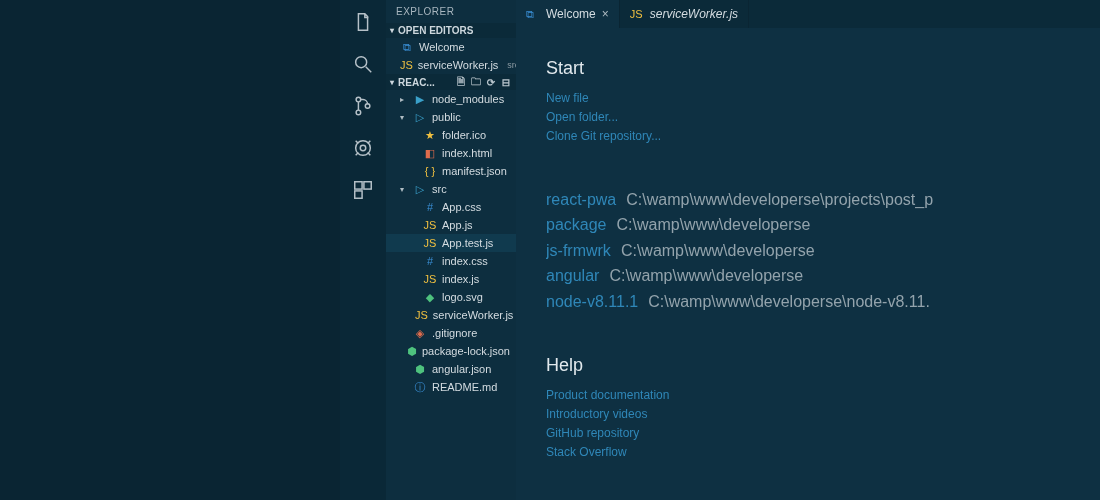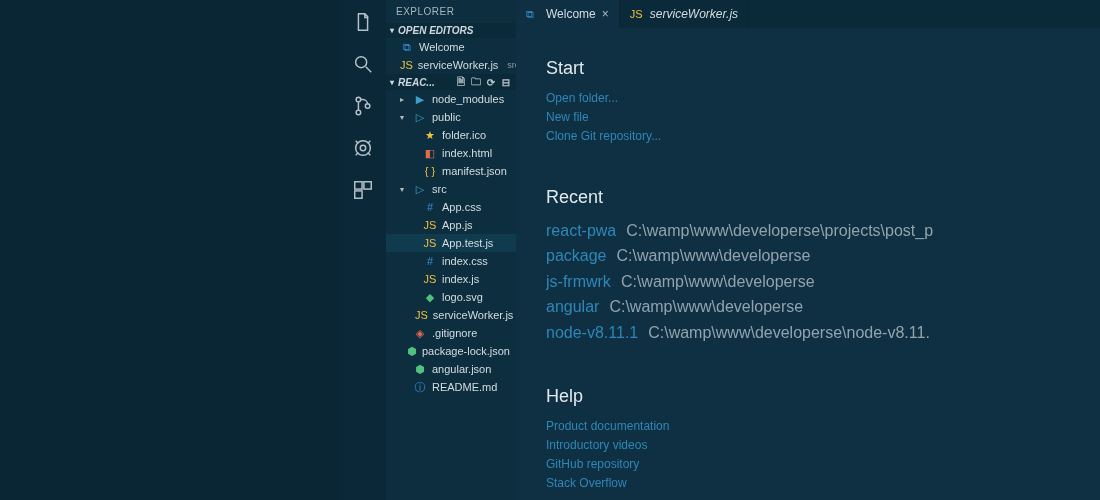--- a/index.html
+++ b/index.html
@@ -6,21 +6,21 @@
   body { background: #0a2533; width: 1100px; height: 500px; overflow: hidden; }
   .app { display: flex; position: absolute; left: 340px; top: 0; width: 760px; height: 500px; background: #0d2e3f; }
   .bg-left { position: absolute; left: 0; top: 0; width: 340px; height: 500px; background: #0a2533; }
   .activity-bar { width: 46px; background: #0a2837; display: flex; flex-direction: column; align-items: center; padding-top: 8px; gap: 14px; }
   .activity-bar .ab-item { width: 28px; height: 28px; display: flex; align-items: center; justify-content: center; color: #c9d2d8; opacity: 0.9; cursor: pointer; }
   .activity-bar .ab-item svg { width: 22px; height: 22px; stroke: #c9d2d8; fill: none; stroke-width: 1.6; }
   .sidebar { width: 130px; background: #0d2e3f; color: #c9d2d8; font-size: 11px; display: flex; flex-direction: column; overflow: hidden; flex-shrink: 0; }
   .sidebar-header { padding: 6px 10px; font-size: 10px; letter-spacing: 0.5px; color: #a8b6bf; }
   .section-hdr { display: flex; align-items: center; gap: 4px; padding: 2px 4px; font-size: 10px; font-weight: 600; color: #cdd7dd; background: #0b2a39; }
   .section-hdr .chev { font-size: 8px; }
-  .section-hdr .title { flex: 1; font-style: italic; }
+  .section-hdr .title { flex: 1; }
   .section-actions { display: flex; gap: 3px; }
   .section-actions .ico { width: 12px; height: 12px; display: inline-flex; align-items: center; justify-content: center; font-size: 10px; color: #b9c5cc; }
   .tree { font-size: 11px; }
   .tree-row { display: flex; align-items: center; gap: 5px; height: 18px; padding: 0 6px; color: #d4dce1; cursor: pointer; white-space: nowrap; }
   .tree-row.indent-1 { padding-left: 14px; }
   .tree-row.indent-2 { padding-left: 24px; }
   .tree-row.selected { background: #103a4e; }
   .tree-row .chev { width: 8px; font-size: 8px; color: #b0bcc3; }
   .tree-row .fic { width: 14px; display: inline-flex; justify-content: center; font-size: 11px; }
   .tree-row .lbl { font-size: 11px; }
@@ -223,28 +223,27 @@
         <div class="tab">
           <span class="fic ic-js">JS</span>
           <span class="italic">serviceWorker.js</span>
         </div>
       </div>
     <div class="welcome">
 
       <div class="sec">
         <h2>Start</h2>
         <div id="start-links">
+            <div class="link">New file</div>
             <div class="link">Open folder...</div>
-            <div class="link">New file</div>
             <div class="link">Clone Git repository...</div>
           </div>
       </div>
 
       <div class="sec">
-        <h2>Recent</h2>
         <div id="recent-list">
             <div class="recent-row"><span class="name">react-pwa</span><span class="path">C:\wamp\www\developerse\projects\post_p</span></div>
             <div class="recent-row"><span class="name">package</span><span class="path">C:\wamp\www\developerse</span></div>
             <div class="recent-row"><span class="name">js-frmwrk</span><span class="path">C:\wamp\www\developerse</span></div>
             <div class="recent-row"><span class="name">angular</span><span class="path">C:\wamp\www\developerse</span></div>
             <div class="recent-row"><span class="name">node-v8.11.1</span><span class="path">C:\wamp\www\developerse\node-v8.11.</span></div>
           </div>
       </div>
 
       <div class="sec">

